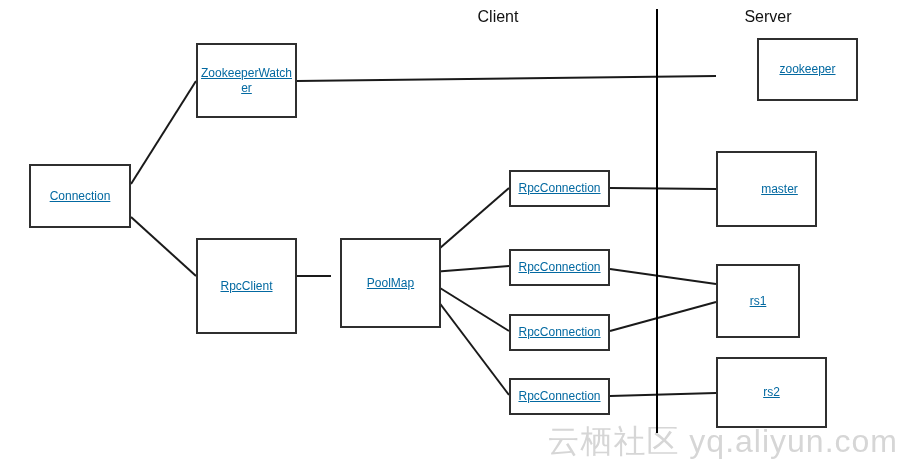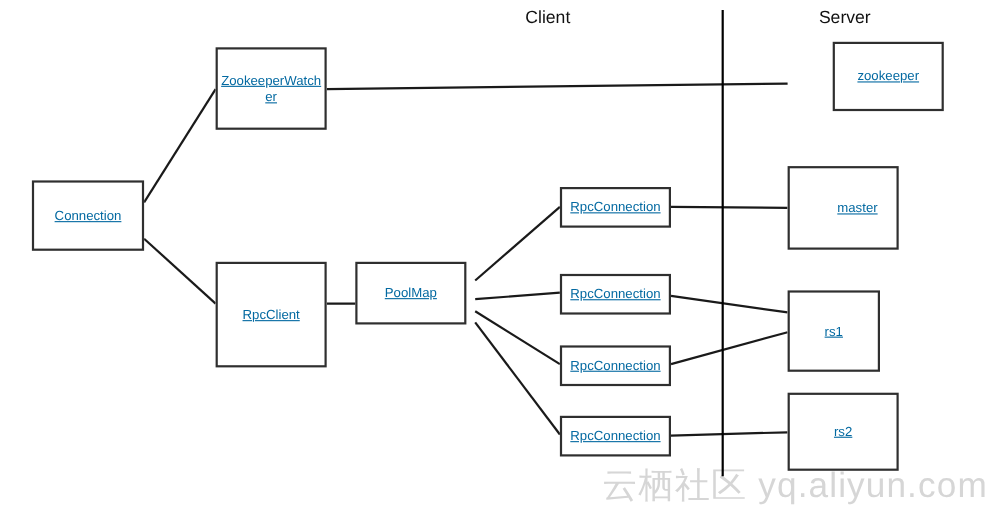--- a/index.html
+++ b/index.html
@@ -88,21 +88,21 @@
   <div id="nodes-layer">
       <div class="node" style="left: 29px; top: 164px; width: 102px; height: 64px; border-color: rgb(47, 47, 47); background: rgb(255, 255, 255);">
         <span>Connection</span>
       </div>
       <div class="node" style="left: 196px; top: 43px; width: 101px; height: 75px; border-color: rgb(47, 47, 47); background: rgb(255, 255, 255);">
         <span>ZookeeperWatcher</span>
       </div>
       <div class="node" style="left: 196px; top: 238px; width: 101px; height: 96px; border-color: rgb(47, 47, 47); background: rgb(255, 255, 255);">
         <span>RpcClient</span>
       </div>
-      <div class="node" style="left: 323px; top: 238px; width: 101px; height: 57px; border-color: rgb(47, 47, 47); background: rgb(255, 255, 255);">
+      <div class="node" style="left: 340px; top: 238px; width: 101px; height: 90px; border-color: rgb(47, 47, 47); background: rgb(255, 255, 255);">
         <span>PoolMap</span>
       </div>
       <div class="node" style="left: 509px; top: 170px; width: 101px; height: 37px; border-color: rgb(47, 47, 47); background: rgb(255, 255, 255);">
         <span>RpcConnection</span>
       </div>
       <div class="node" style="left: 509px; top: 249px; width: 101px; height: 37px; border-color: rgb(47, 47, 47); background: rgb(255, 255, 255);">
         <span>RpcConnection</span>
       </div>
       <div class="node" style="left: 509px; top: 314px; width: 101px; height: 37px; border-color: rgb(47, 47, 47); background: rgb(255, 255, 255);">
         <span>RpcConnection</span>
@@ -112,20 +112,20 @@
       </div>
       <div class="node" style="left: 716px; top: 38px; width: 101px; height: 63px; border-color: rgb(47, 47, 47); background: rgb(255, 255, 255); margin-left: 41px;">
         <span>zookeeper</span>
       </div>
       <div class="node" style="left: 716px; top: 151px; width: 101px; height: 76px; border-color: rgb(47, 47, 47); background: rgb(255, 255, 255); padding-left: 28px;">
         <span>master</span>
       </div>
       <div class="node" style="left: 716px; top: 264px; width: 84px; height: 74px; border-color: rgb(47, 47, 47); background: rgb(255, 255, 255);">
         <span>rs1</span>
       </div>
-      <div class="node" style="left: 716px; top: 357px; width: 101px; height: 71px; border-color: rgb(47, 47, 47); background: rgb(255, 255, 255);">
+      <div class="node" style="left: 716px; top: 357px; width: 111px; height: 71px; border-color: rgb(47, 47, 47); background: rgb(255, 255, 255);">
         <span>rs2</span>
       </div>
     </div>
 
   <div id="watermark" style="color: rgb(214, 214, 214);">云栖社区 yq.aliyun.com</div>
 
 </div>
 
 </body></html>

